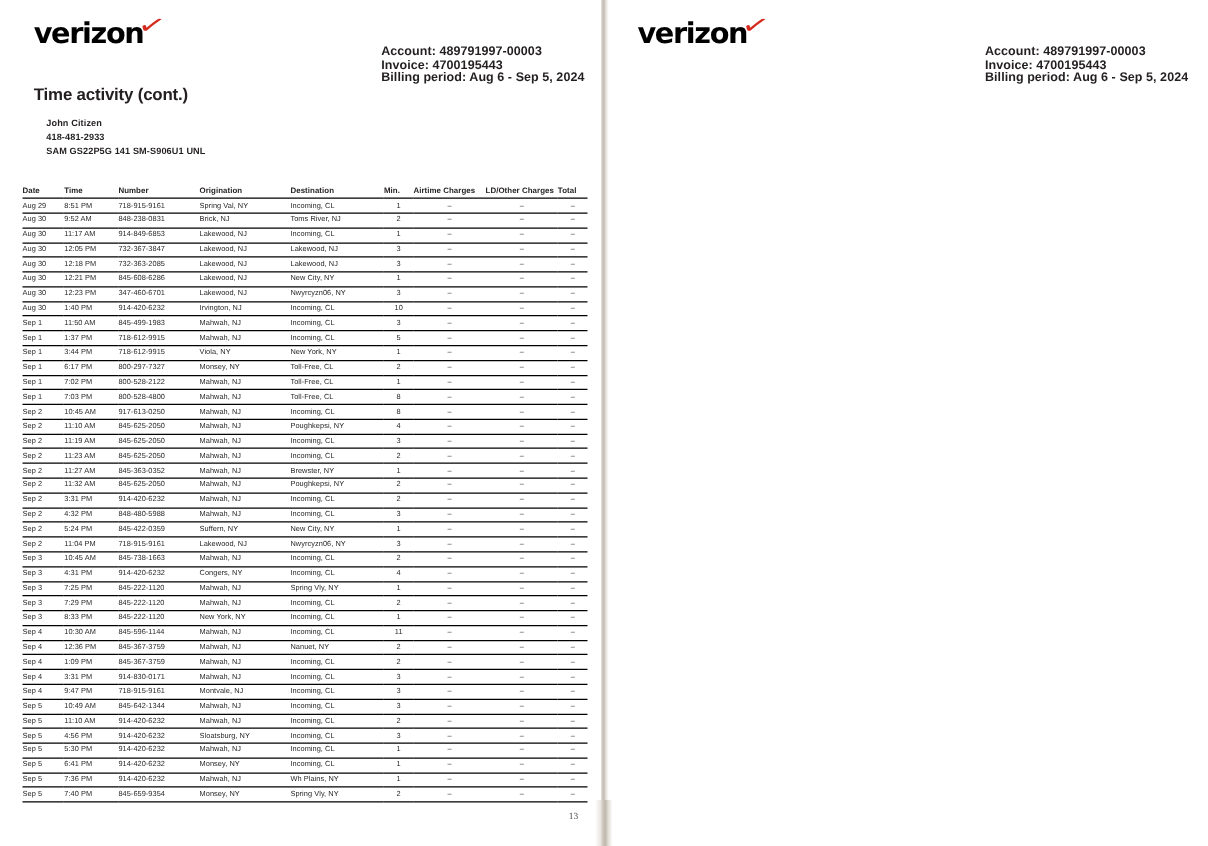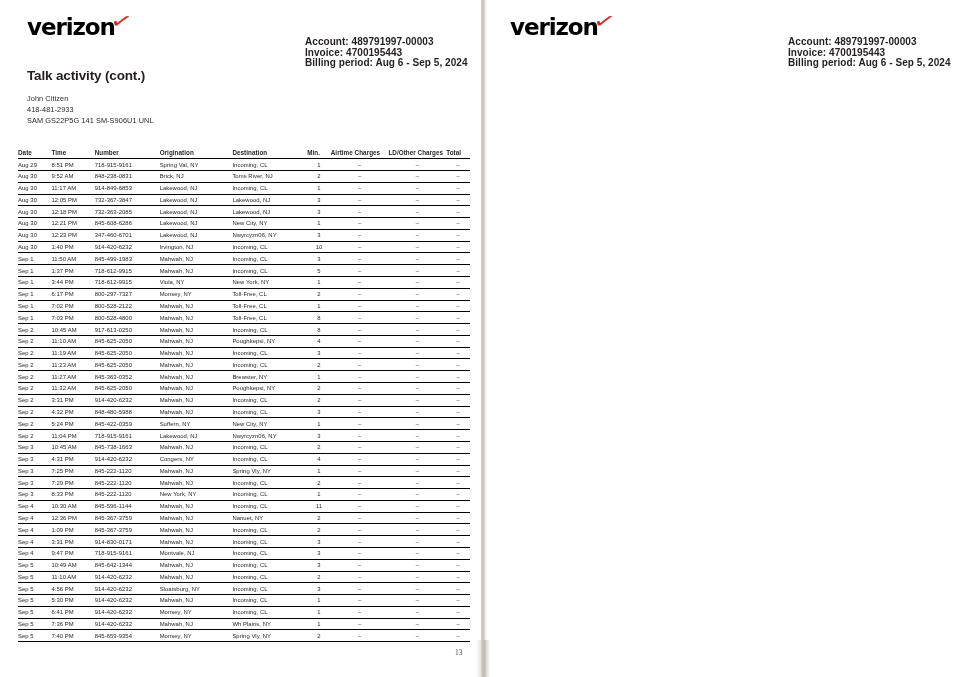--- a/index.html
+++ b/index.html
@@ -86,24 +86,24 @@
   .talk-title {
     position: absolute;
     left: 27px;
     top: 68px;
     font-size: 13.5px;
     font-weight: bold;
     letter-spacing: -.15px;
   }
   .subscriber {
     position: absolute;
-    left: 27px;
+    left: 37px;
     top: 93px;
     font-size: 7.3px;
-    font-weight: normal;
+    font-weight: bold;
     line-height: 11.2px;
     letter-spacing: .1px;
   }
 
   
   .talk-table {
     position: absolute;
     left: 18px;
     top: 149px;
     width: 452px;
@@ -171,21 +171,21 @@
       <div>
         <span>Invoice:</span>
         <span class="val">4700195443</span>
       </div>
       <div>
         <span>Billing period:</span>
         <span class="val">Aug  6 - Sep 5, 2024</span>
       </div>
     </div>
 
-    <div class="talk-title">Talk activity (cont.)</div>
+    <div class="talk-title">Time activity (cont.)</div>
 
     <div class="subscriber">
       <div>John Citizen</div>
       <div>418-481-2933</div>
       <div>SAM GS22P5G  141  SM-S906U1  UNL</div>
     </div>
 
     <table class="talk-table">
       <thead>
         <tr>

